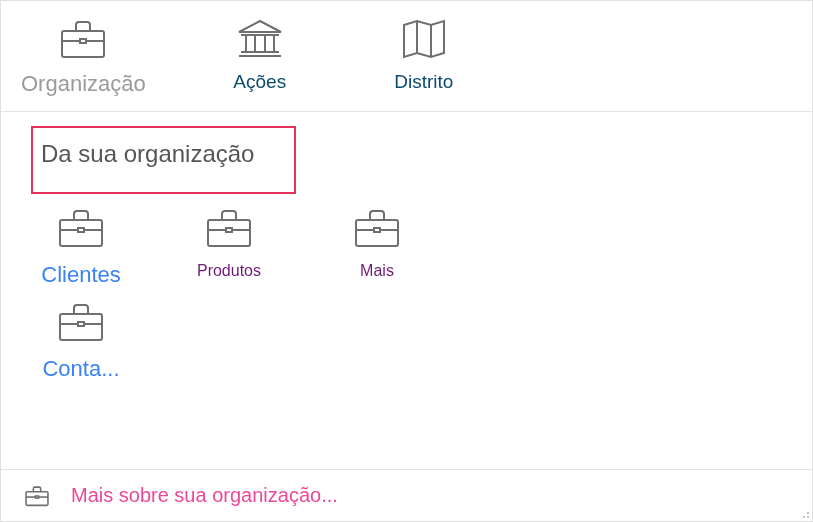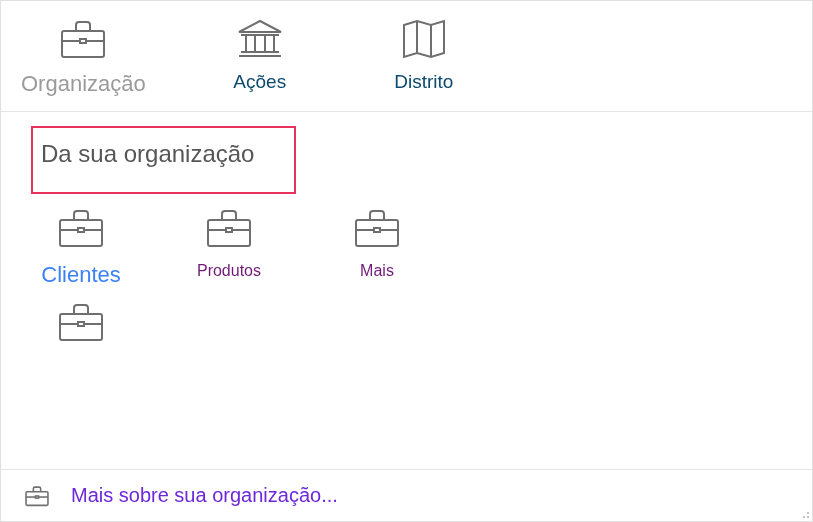--- a/index.html
+++ b/index.html
@@ -95,21 +95,21 @@
       align-items: center;
     }
     .footer-icon {
       width: 24px;
       height: 22px;
       margin-right: 22px;
       flex-shrink: 0;
     }
     .footer-text {
       font-size: 20px;
-      color: #6d28d9;
+      color: #ec4899;
     }
     .resize-grip {
       position: absolute;
       right: 2px;
       bottom: 2px;
       width: 10px;
       height: 10px;
     }
     svg { display: block; }
   </style>
@@ -212,20 +212,21 @@
 <div class="second-org-row">
   <div class="org-tile">
     <span class="tile-icon">
       <svg width="46" height="40" viewBox="0 0 46 40" fill="none" stroke="#6f6f6f" stroke-width="2">
         <rect x="2" y="12" width="42" height="26" rx="2"></rect>
         <path d="M16 12 V6 a3 3 0 0 1 3 -3 h8 a3 3 0 0 1 3 3 V12"></path>
         <line x1="2" y1="22" x2="44" y2="22"></line>
         <rect x="20" y="20" width="6" height="4" fill="#ffffff"></rect>
       </svg>
     </span>
+    <span class="org-label big">Conta...</span>
   </div>
 </div>
 
 
 <div class="footer">
   <span class="footer-icon">
     <svg width="24" height="22" viewBox="0 0 46 40" fill="none" stroke="#6f6f6f" stroke-width="3">
       <rect x="2" y="12" width="42" height="26" rx="2"></rect>
       <path d="M16 12 V6 a3 3 0 0 1 3 -3 h8 a3 3 0 0 1 3 3 V12"></path>
       <line x1="2" y1="22" x2="44" y2="22"></line>

